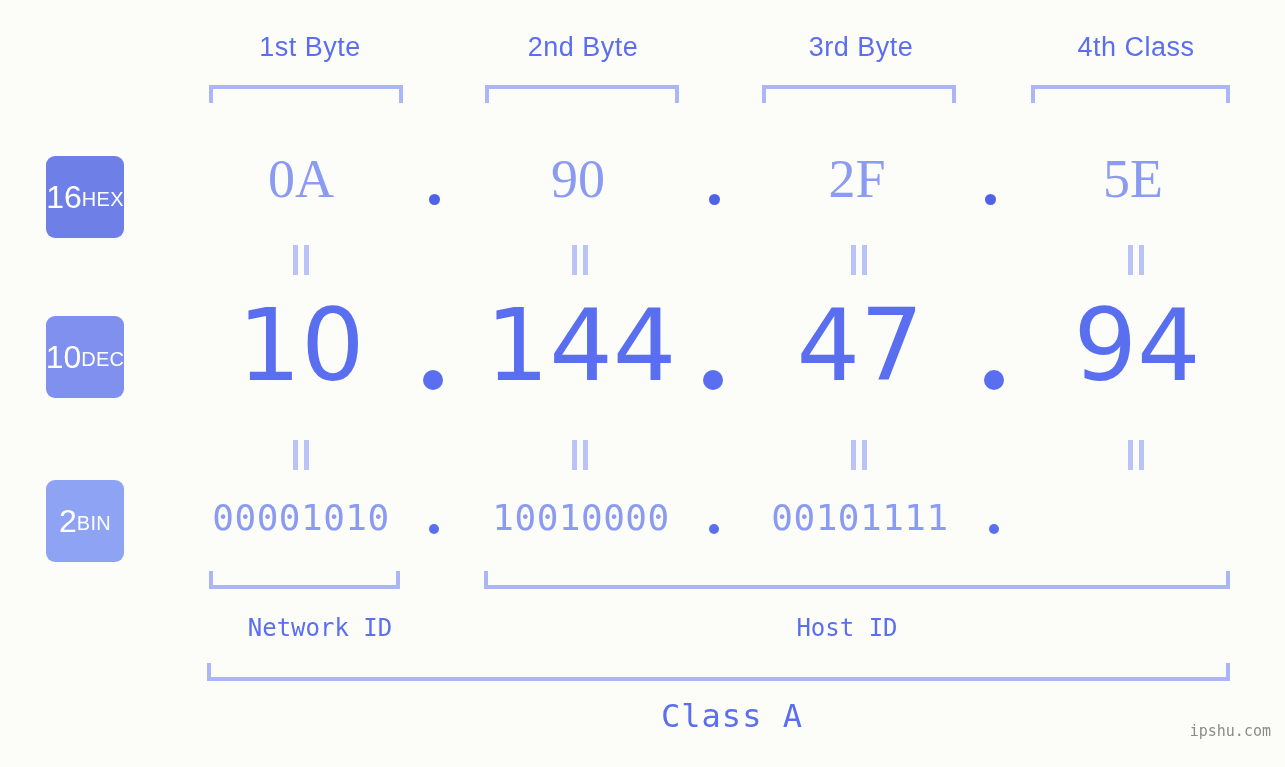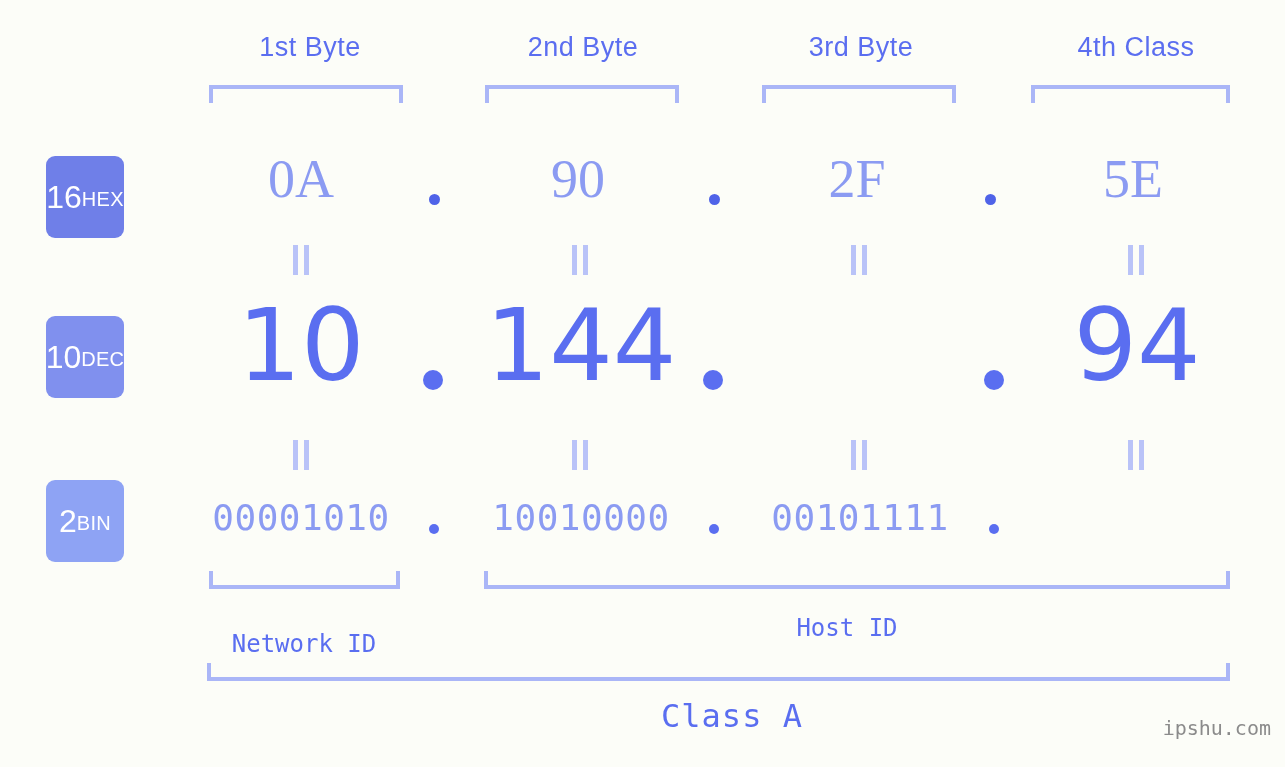--- a/index.html
+++ b/index.html
@@ -167,21 +167,21 @@
     white-space: nowrap;
     letter-spacing: 1px;
   }
 
   
   .watermark {
     position: absolute;
     right: 14px;
     bottom: 27px;
     font-family: "DejaVu Sans Mono", monospace;
-    font-size: 20px;
+    font-size: 15px;
     color: #8b8b8b;
     white-space: nowrap;
   }
 </style>
 </head>
 <body>
 
 <div id="stage">
 
   <div class="byte-label" style="left:190px;width:240px;">1st Byte</div>
@@ -226,20 +226,21 @@
 
   <div class="badge badge-dec">
     <span class="num">10</span>
     <span class="nm">DEC</span>
   </div>
 
   <div class="val dec-val" style="left:186px;width:230px;">10</div>
   <div class="dec-dot" style="left:423px;"></div>
   <div class="val dec-val" style="left:466px;width:230px;">144</div>
   <div class="dec-dot" style="left:703px;"></div>
+  <div class="val dec-val" style="left:745px;width:230px;">47</div>
   <div class="dec-dot" style="left:984px;"></div>
   <div class="val dec-val" style="left:1022px;width:230px;">94</div>
 
   <div class="eqmark" style="left:292px;top:440px;">
       <i></i>
       <i></i>
     </div>
   <div class="eqmark" style="left:571px;top:440px;">
       <i></i>
       <i></i>
@@ -261,21 +262,21 @@
   <div class="val bin-val" style="left:203px;width:196px;">00001010</div>
   <div class="bin-dot" style="left:429px;"></div>
   <div class="val bin-val" style="left:483px;width:196px;">10010000</div>
   <div class="bin-dot" style="left:709px;"></div>
   <div class="val bin-val" style="left:762px;width:196px;">00101111</div>
   <div class="bin-dot" style="left:989px;"></div>
 
   <div class="bracket bracket-up" style="left:209px;top:571px;width:191px;"></div>
   <div class="bracket bracket-up" style="left:484px;top:571px;width:746px;"></div>
 
-  <div class="section-label" style="left:204px;top:614px;width:200px;margin-top:16px;">Network ID</div>
+  <div class="section-label" style="left:220px;top:614px;width:200px;">Network ID</div>
   <div class="section-label" style="left:747px;top:614px;width:200px;">Host ID</div>
 
   <div class="bracket bracket-up" style="left:207px;top:663px;width:1023px;"></div>
   <div class="class-label" style="left:632px;top:697px;width:200px;">Class A</div>
 
   <div class="watermark">ipshu.com</div>
 
 </div>
 
 </body></html>

